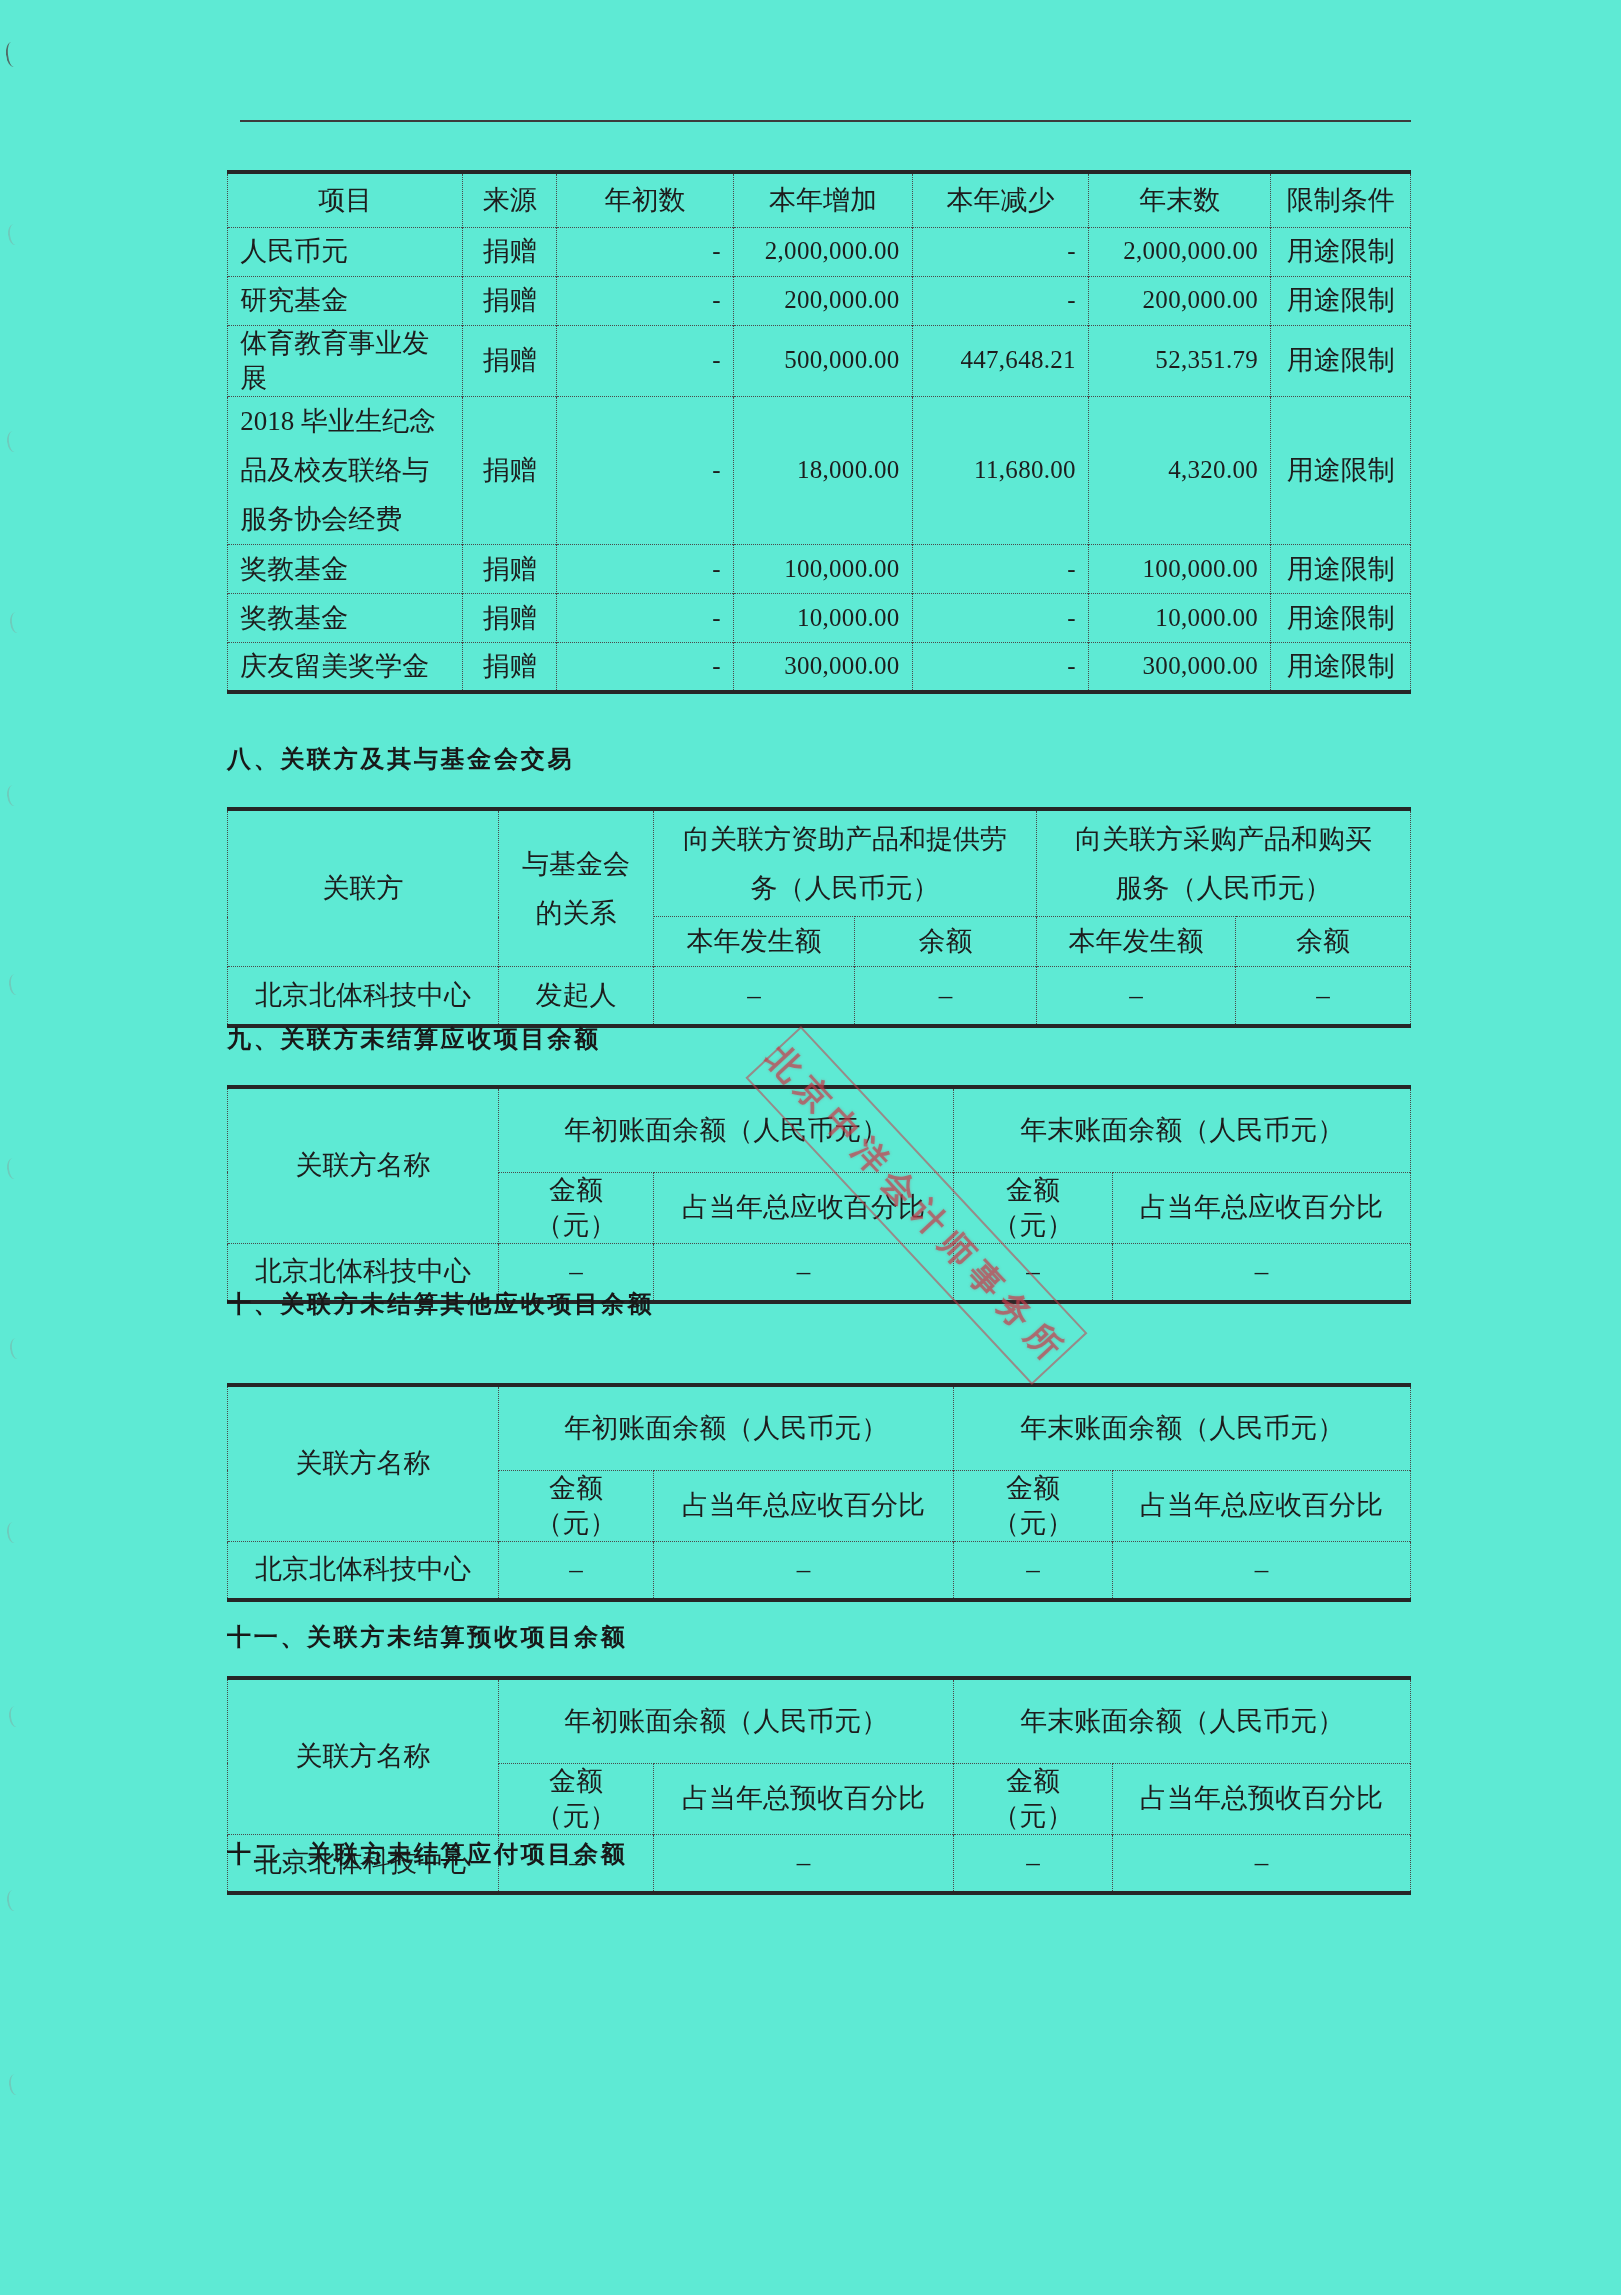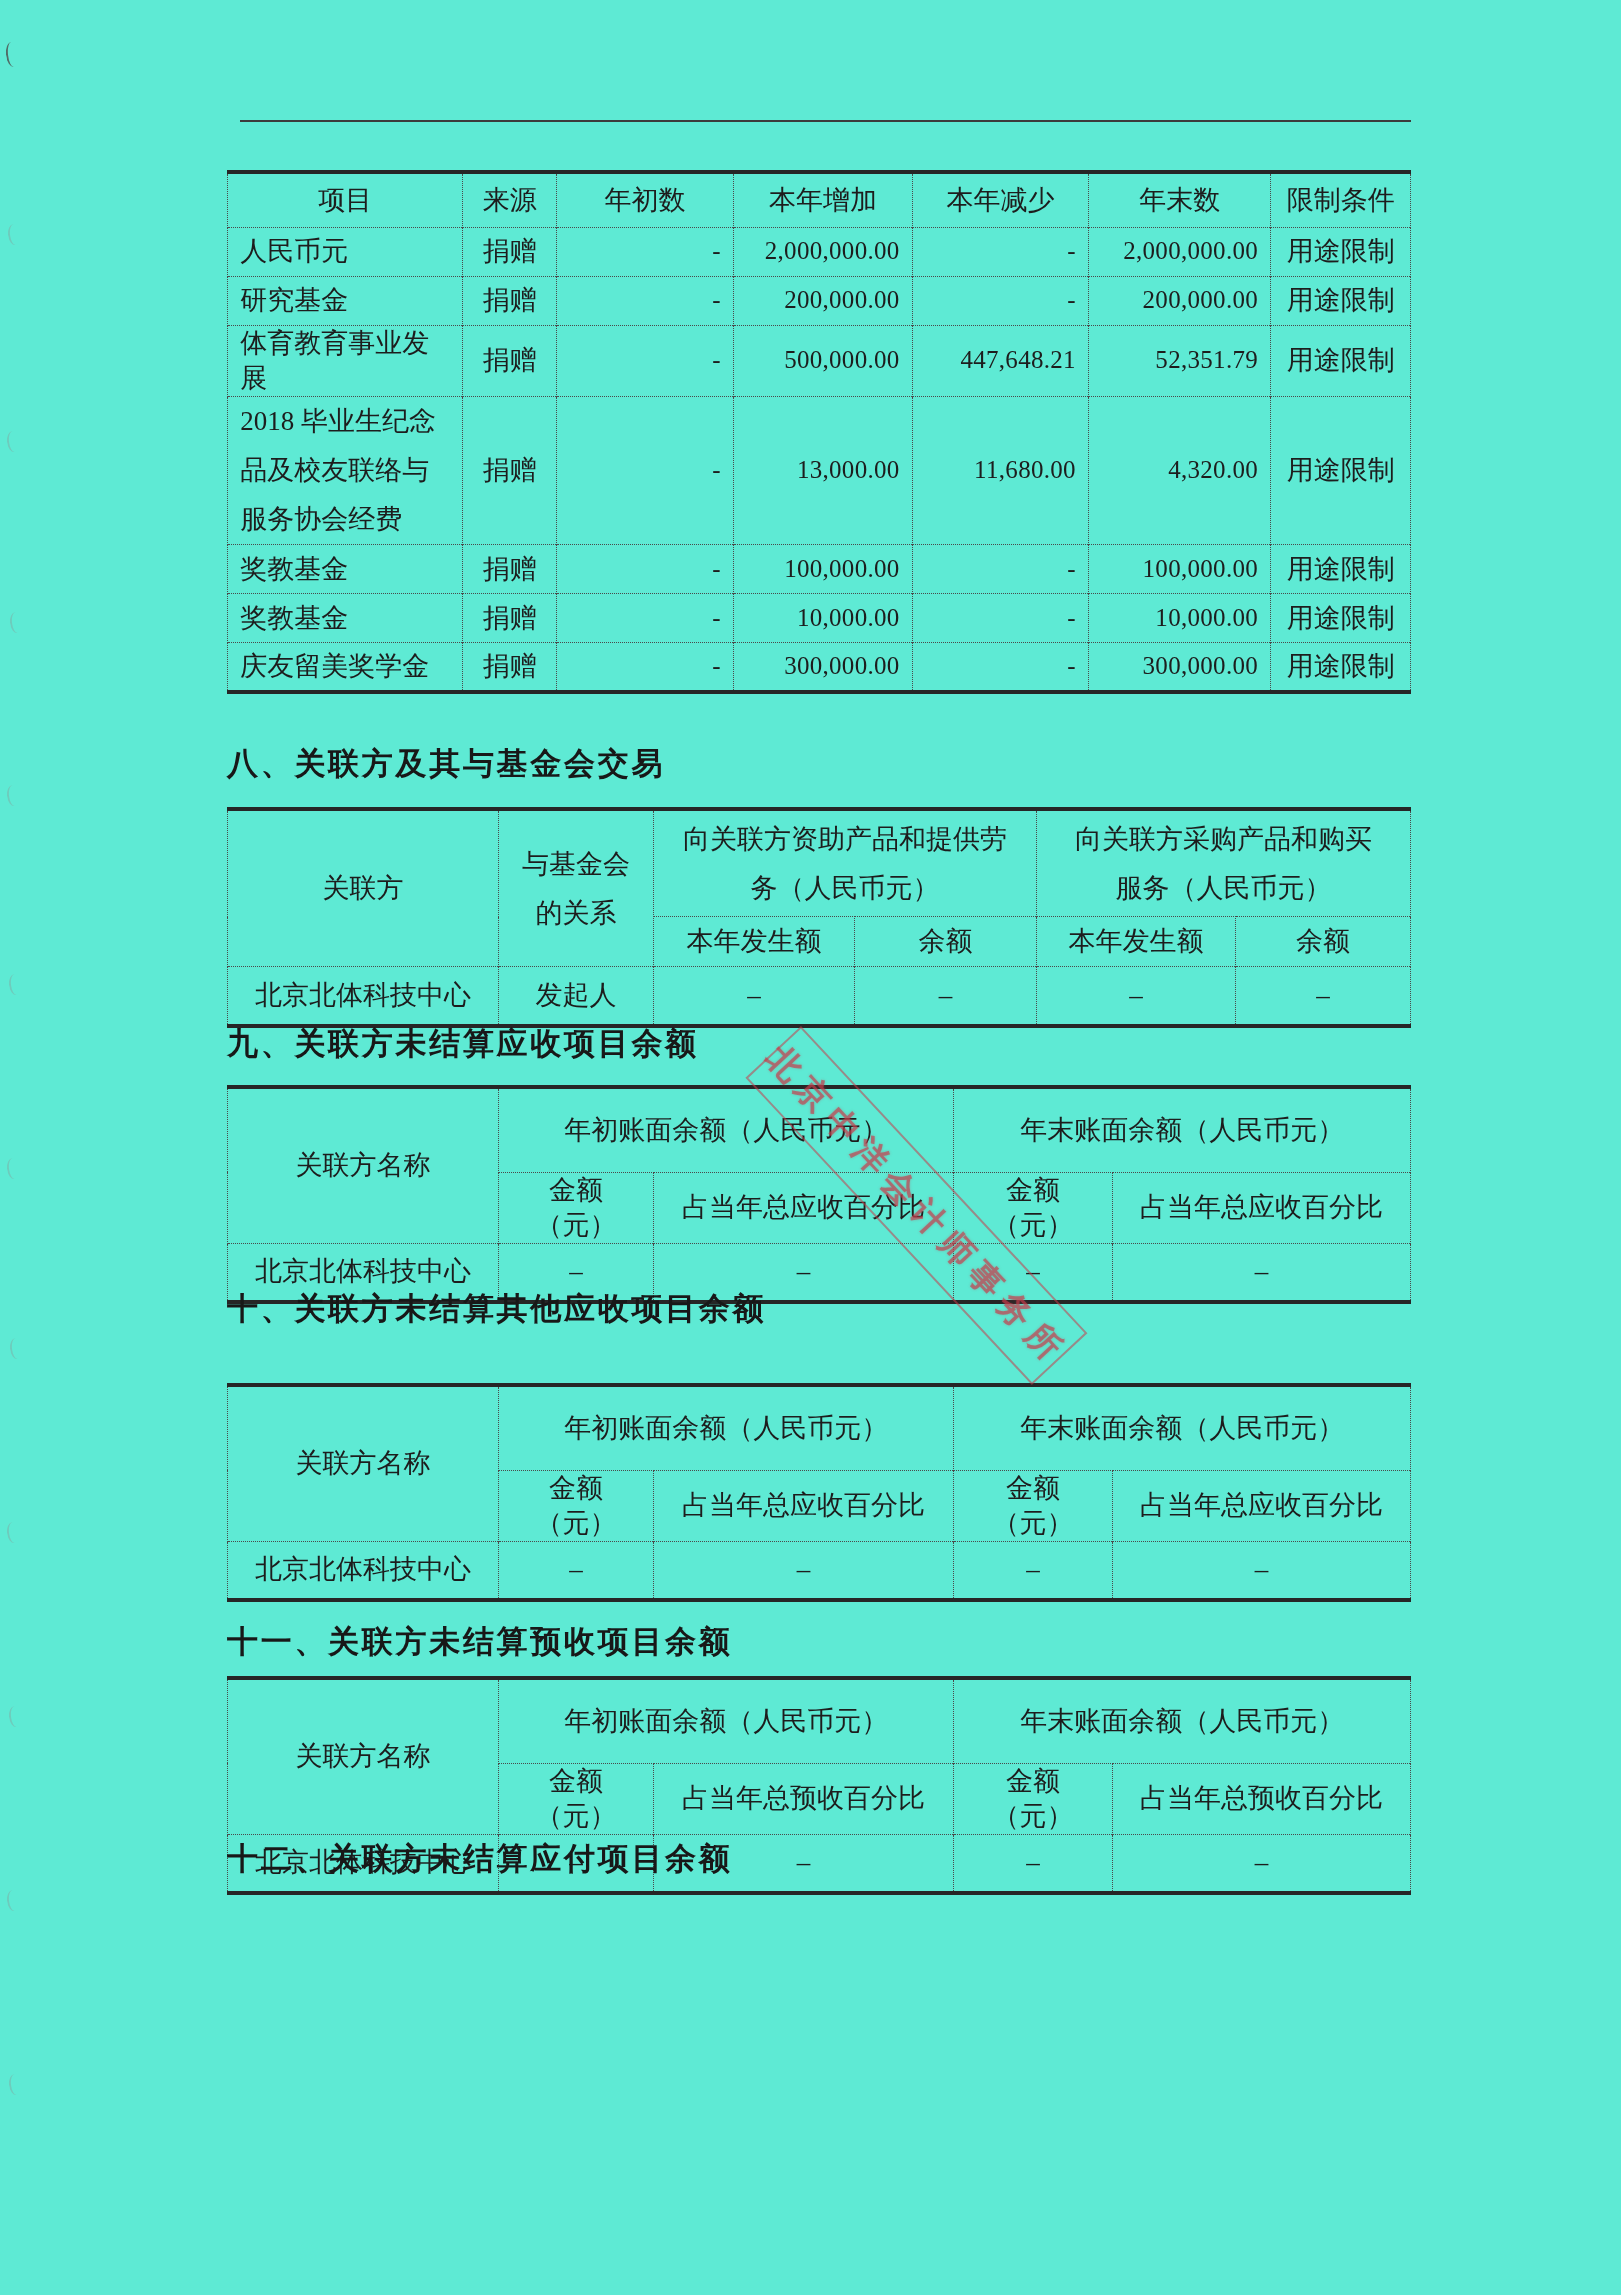--- a/index.html
+++ b/index.html
@@ -26,21 +26,21 @@
   table.tbl tr+tr td{border-top:1.4px dotted #4a4a4a;}
   td.center{text-align:center;}
   td.num{text-align:right;font-size:25px;padding-right:17.7px;letter-spacing:0.3px;}
   td.item{text-align:left;padding-left:15px;}
   tr.heavy-top td{border-top:3.4px double #3a3a3a;}
   td.wrapbig{line-height:1.82;padding-top:5.5px;padding-bottom:5.5px;}
   
   .sec-heading{
     position:absolute;left:227px;
     font-family:"Liberation Sans","DejaVu Sans",sans-serif;
-    font-weight:700;font-size:31px;letter-spacing:2.7px;color:#181818;
+    font-weight:700;font-size:24px;letter-spacing:2.7px;color:#181818;
     white-space:nowrap;
   }
   
   .top-rule{position:absolute;left:240px;top:120px;width:1171px;height:2px;background:#3c3c3c;}
   
   .stamp{
     position:absolute;left:801px;top:1026px;width:416px;height:72px;
     transform:rotate(47deg);transform-origin:top left;
     border:2.7px solid rgba(198,60,74,0.55);
     display:flex;align-items:center;justify-content:center;
@@ -123,21 +123,21 @@
       <td class="num">-</td>
       <td class="num">500,000.00</td>
       <td class="num">447,648.21</td>
       <td class="num">52,351.79</td>
       <td class="center">用途限制</td>
     </tr>
     <tr style="height:146px;">
       <td class="item wrapbig">2018 毕业生纪念品及校友联络与服务协会经费</td>
       <td class="center">捐赠</td>
       <td class="num">-</td>
-      <td class="num">13,000.00</td>
+      <td class="num">18,000.00</td>
       <td class="num">11,680.00</td>
       <td class="num">4,320.00</td>
       <td class="center">用途限制</td>
     </tr>
     <tr style="height:49px;">
       <td class="item">奖教基金</td>
       <td class="center">捐赠</td>
       <td class="num">-</td>
       <td class="num">100,000.00</td>
       <td class="num">-</td>

